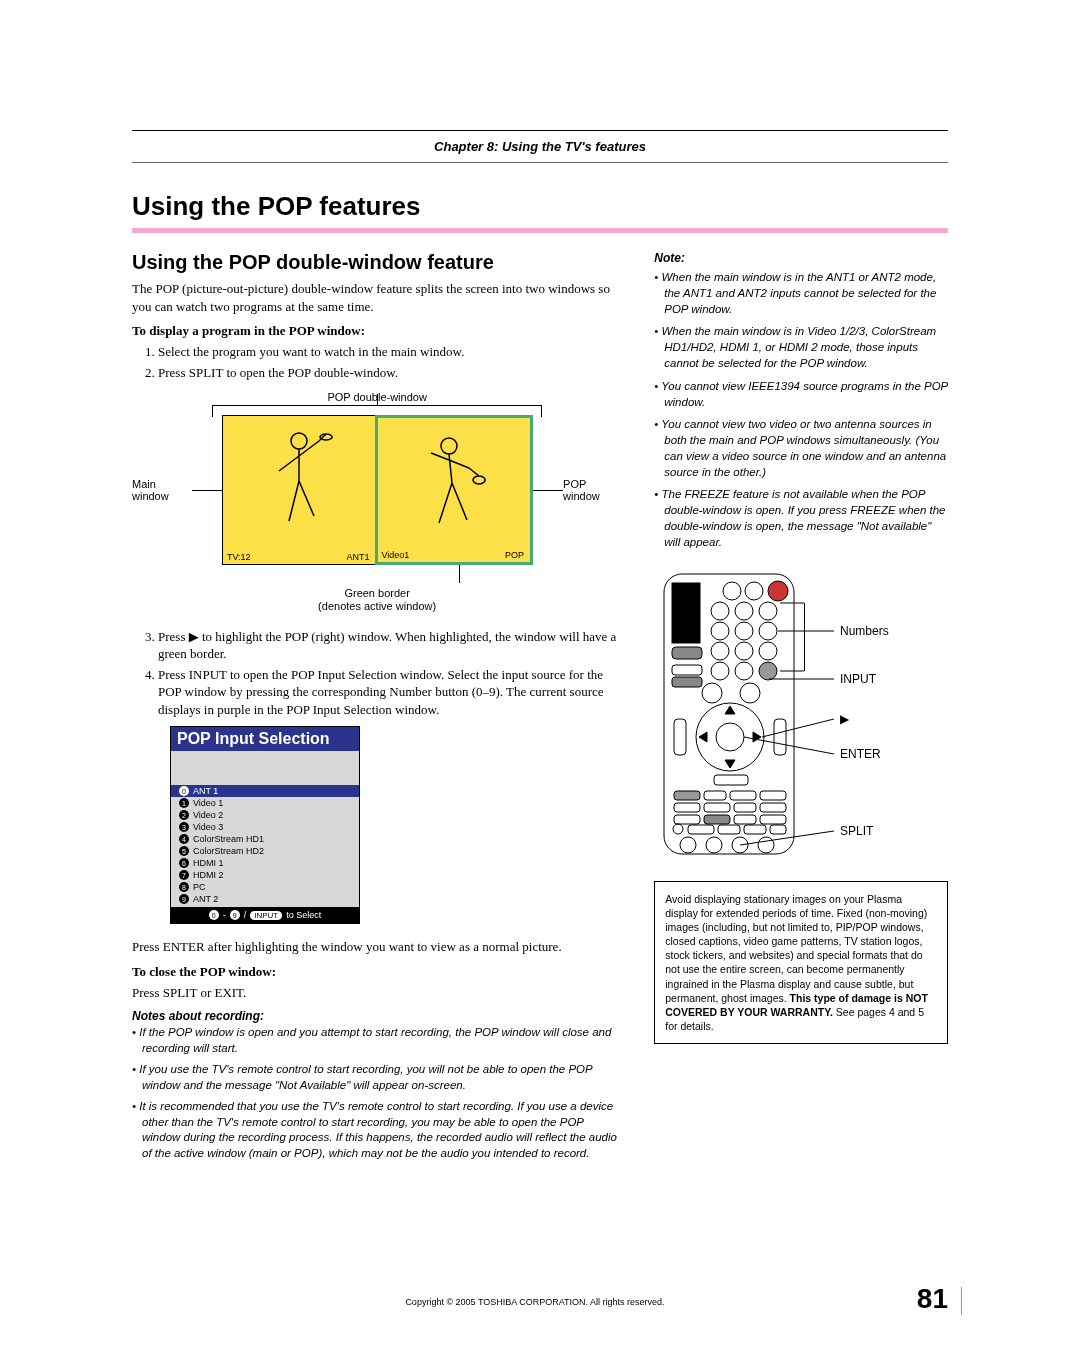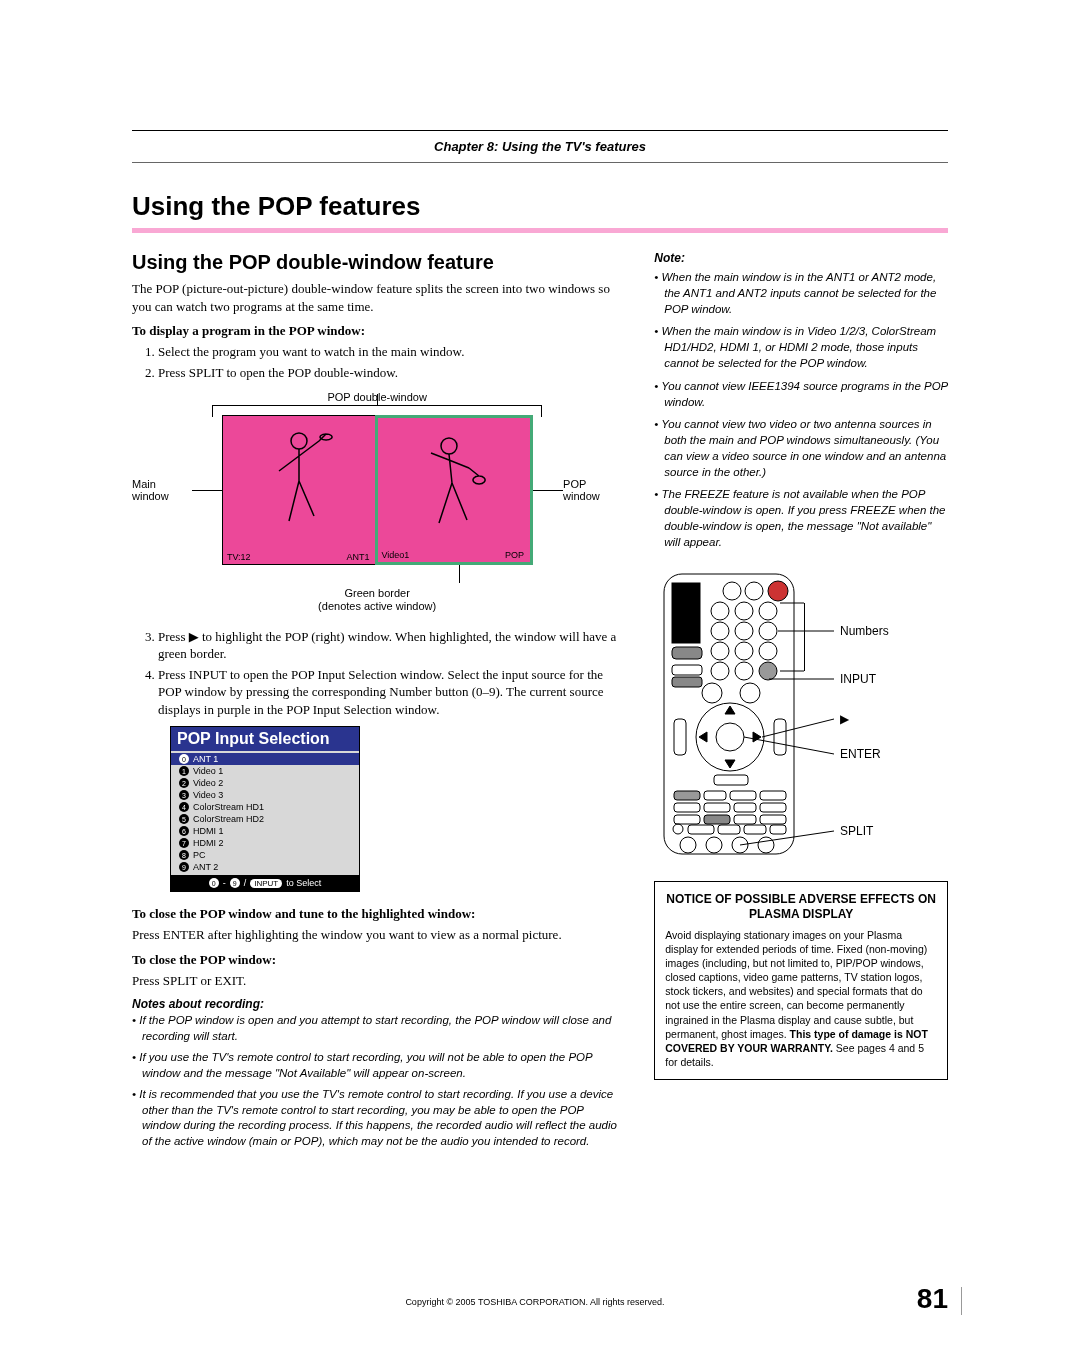--- a/index.html
+++ b/index.html
@@ -50,21 +50,21 @@
   ol.steps li { margin-bottom: 3px; font-size: 13px; line-height: 1.35; }
   .diagram-wrap { margin: 10px 0 14px 0; font-family: Arial, sans-serif; font-size: 11px; }
   .diagram-top-label { text-align: center; margin-bottom: 2px; }
   .diagram-row { display: flex; align-items: center; justify-content: center; }
   .tv-box {
     border: 1.5px solid #000;
     height: 150px;
     width: 330px;
     position: relative;
     display: flex;
-    background: #ec4899;
+    background: #fde047;
   }
   .tv-half { flex: 1; position: relative; display:flex; align-items:flex-end; justify-content:center; }
   .tv-half.right-half { border: 3px solid #4a7; border-right:3px solid #4a7; margin:-1px;}
   .tv-player { position:absolute; top:10px; left:0; right:0; text-align:center;}
   .tv-label { font-size: 9px; position: absolute; bottom: 2px; }
   .side-label { font-size: 11px; }
   .lead-line { border-top: 1px solid #000; flex: 0 0 30px; height:1px;}
   .green-label { text-align: center; font-size: 11px; margin-top: 4px; line-height:1.2;}
   .pop-table {
     border: 1px solid #000;
@@ -78,21 +78,21 @@
     font-weight: bold;
     font-size: 16px;
     padding: 3px 6px;
   }
   .pop-table .body { background: #d8d8d8; padding: 2px 0; }
   .pop-table .row { font-size: 9px; padding: 1px 8px; display:flex; align-items:center; gap:4px;}
   .pop-table .row .circ {
     display:inline-flex; width:10px; height:10px; border-radius:50%; background:#000; color:#fff;
     font-size:7px; align-items:center; justify-content:center; flex:0 0 10px;
   }
-  .pop-table .row.first { background: #2a348f; color: #fff; }
+  .pop-table .row.first { background: #2a348f; color: #fff; margin-top: 32px; }
   .pop-table .row.first .circ { background:#fff; color:#000;}
   .pop-table .ftr {
     background: #000; color: #fff; font-size: 9px; text-align: center; padding: 3px;
     display:flex; justify-content:center; align-items:center; gap:4px;
   }
   .pop-table .ftr .circ {display:inline-flex; width:10px; height:10px; border-radius:50%; background:#fff; color:#000; font-size:7px; align-items:center; justify-content:center;}
   .pop-table .ftr .pill { background:#fff; color:#000; border-radius:6px; padding:0 4px; font-size:8px;}
   .notes-italic { font-style: italic; font-family: Arial, sans-serif; font-size: 11.5px; line-height: 1.35; }
   .notes-italic ul, .note ul { list-style: none; margin-left: 0; }
   .notes-italic li::before, .note li::before { content: "• "; }
@@ -241,21 +241,20 @@
       <div class="ftr">
         <span class="circ">0</span>
         <span> - </span>
         <span class="circ">9</span>
         <span> / </span>
         <span class="pill">INPUT</span>
         <span> to Select</span>
       </div>
     </div>
 
-    <p class="subhead-bold">To close the POP window and tune to the highlighted window:</p>
     <p class="intro">Press ENTER after highlighting the window you want to view as a normal picture.</p>
 
     <p class="subhead-bold">To close the POP window:</p>
     <p class="intro">Press SPLIT or EXIT.</p>
 
     <p class="subhead-notes">Notes about recording:</p>
     <div class="notes-italic">
       <ul>
         <li>If the POP window is open and you attempt to start recording, the POP window will close and recording will start.</li>
         <li>If you use the TV's remote control to start recording, you will not be able to open the POP window and the message "Not Available" will appear on-screen.</li>
@@ -353,21 +352,20 @@
           <text x="186" y="66">Numbers</text>
           <text x="186" y="114">INPUT</text>
           <text x="186" y="154">▶</text>
           <text x="186" y="189">ENTER</text>
           <text x="186" y="266">SPLIT</text>
         </g>
       </svg>
     </div>
 
     <div class="warning-box">
-      <div class="whdr">NOTICE OF POSSIBLE ADVERSE EFFECTS ON PLASMA DISPLAY</div>
       <div>
         <span>Avoid displaying stationary images on your Plasma display for extended periods of time. Fixed (non-moving) images (including, but not limited to, PIP/POP windows, closed captions, video game patterns, TV station logos, stock tickers, and websites) and special formats that do not use the entire screen, can become permanently ingrained in the Plasma display and cause subtle, but permanent, ghost images. </span><b>This type of damage is NOT COVERED BY YOUR WARRANTY.</b><span>   See pages 4 and 5 for details.</span>
       </div>
     </div>
   </div>
 </div>
 
 <div class="copyright">Copyright © 2005 TOSHIBA CORPORATION. All rights reserved.</div>
 <div class="page-num-bar"></div>
 <div class="page-num">81</div>

